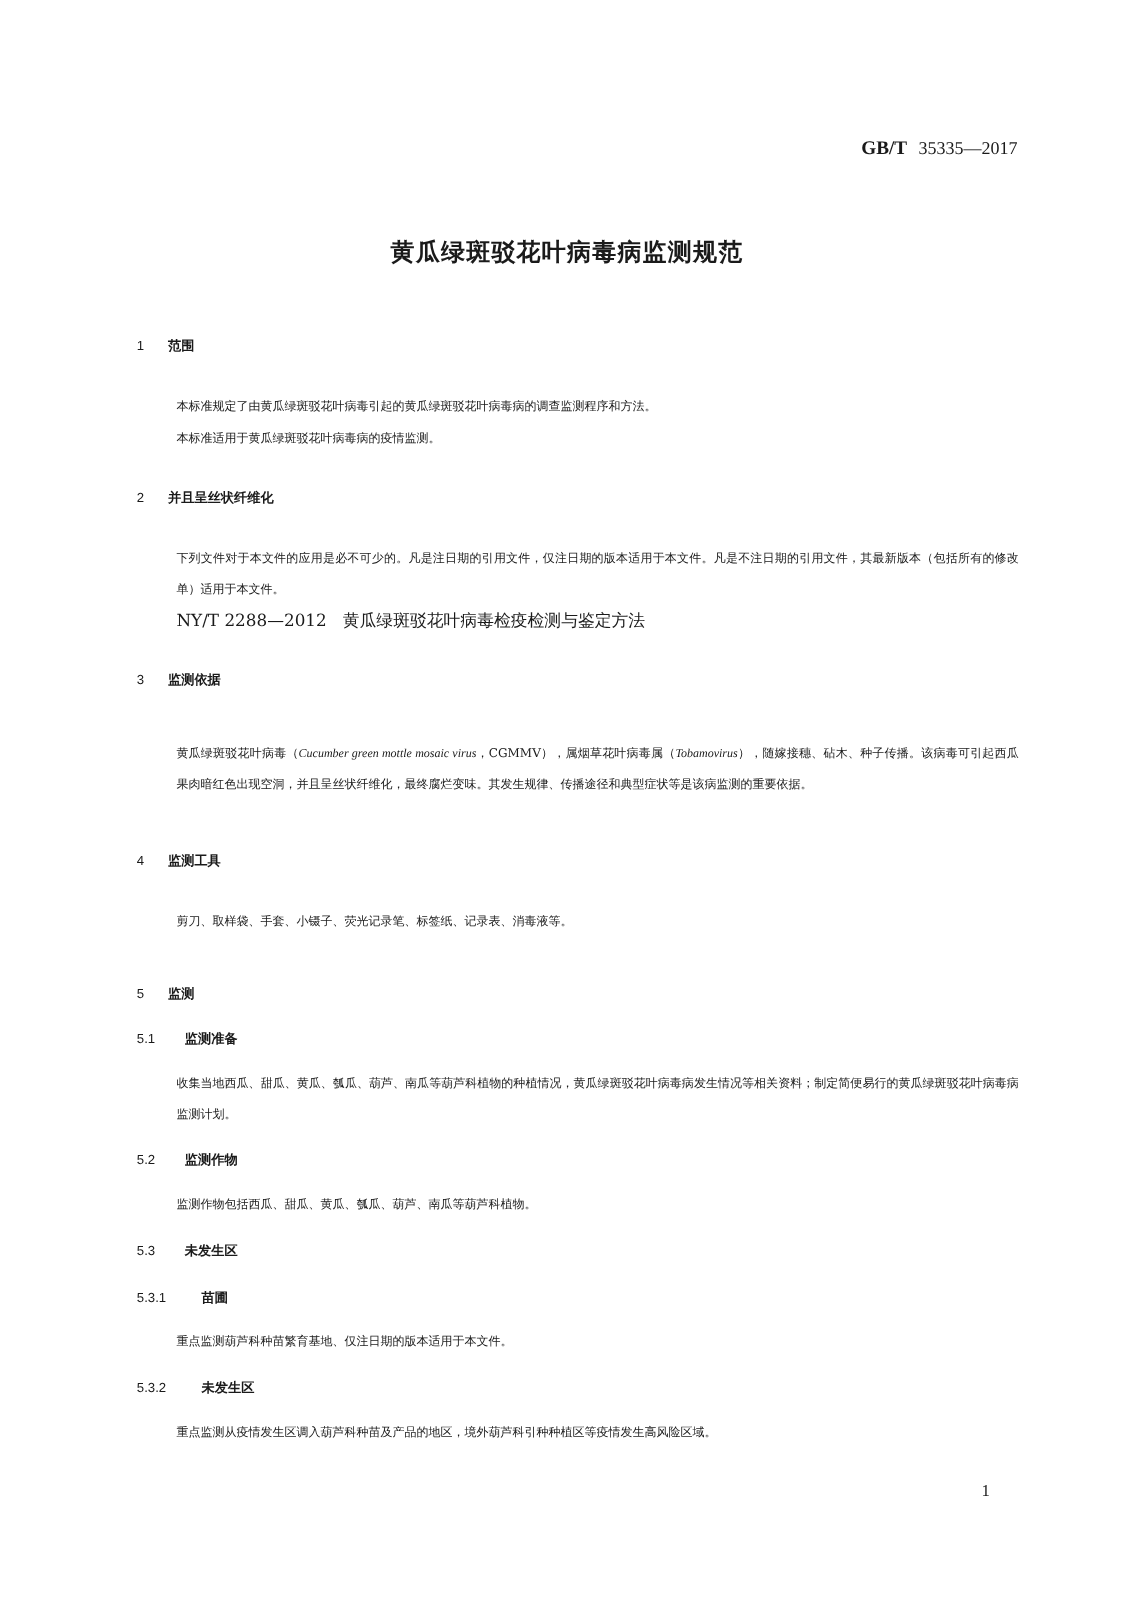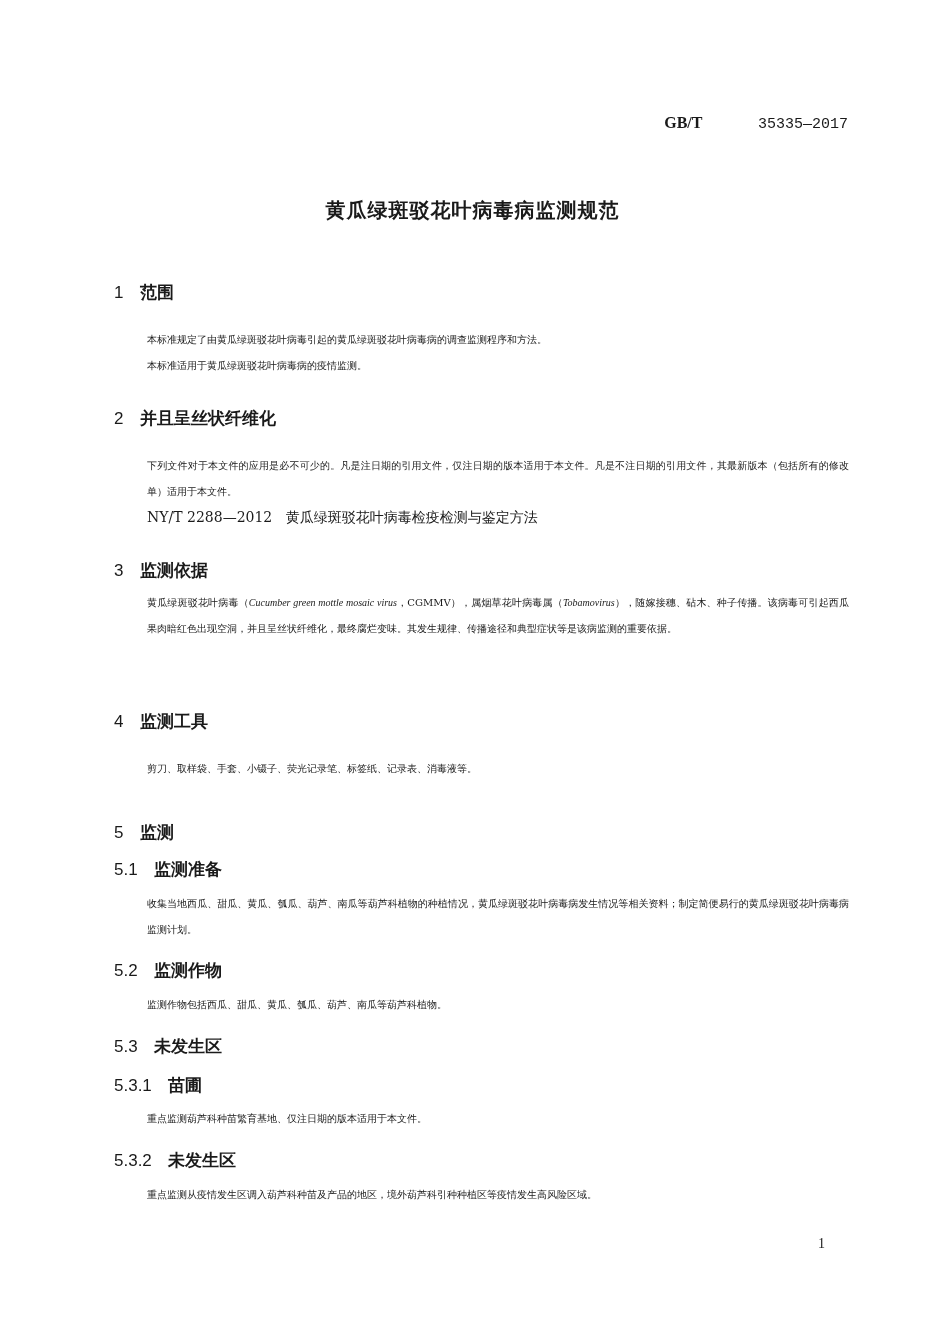--- a/index.html
+++ b/index.html
@@ -1,24 +1,24 @@
 <!DOCTYPE html>
 <html><head>
 <meta charset="utf-8">
 <style>
   html, body { margin: 0; padding: 0; background: #ffffff; }
   body { width: 950px; height: 1344px; position: relative; overflow: hidden;
          font-family: "DejaVu Serif", "Liberation Serif", serif; color: #1a1a1a; }
   .abs { position: absolute; }
   .code { left: 600px; top: 114px; width: 248px; text-align: right; font-size: 15px; white-space: nowrap; }
   .code b { font-family: "Liberation Serif", serif; font-weight: bold; font-size: 16px; }
-  .code span { font-family: Liberation Mono, monospace; margin-left: 46px; }
+  .code span { font-family: Liberation Serif, serif; }
   .title { left: 0; width: 945px; top: 197px; text-align: center; font-size: 20px; font-weight: bold;
            font-family: "DejaVu Sans", sans-serif; letter-spacing: 1px; }
-  .h { left: 114px; font-family: "DejaVu Sans", sans-serif; font-weight: bold; font-size: 17px; white-space: nowrap; }
+  .h { left: 114px; font-family: "DejaVu Sans", sans-serif; font-weight: bold; font-size: 11px; white-space: nowrap; }
   .h .num { font-family: "Liberation Sans", sans-serif; font-weight: normal; display: inline-block; }
   .p { left: 114px; width: 735px; font-size: 10px; line-height: 26px; text-align: justify; }
   .p .indent { padding-left: 33px; }
   .line { left: 147px; font-size: 14px; white-space: nowrap; }
   .pagenum { left: 818px; top: 1236px; font-size: 14px; font-family: "Liberation Serif", serif; }
   i { font-family: "Liberation Serif", serif; }
 </style>
 </head>
 <body>
 
@@ -45,21 +45,21 @@
 <div class="abs p" style="top:453px">
   <div class="indent" style="text-indent:0">下列文件对于本文件的应用是必不可少的。凡是注日期的引用文件，仅注日期的版本适用于本文件。凡是不注日期的引用文件，其最新版本（包括所有的修改单）适用于本文件。</div>
 </div>
 <div class="abs line" style="top:509px">
   <span>NY/T 2288—2012</span>&nbsp;&nbsp;&nbsp;<span>黄瓜绿斑驳花叶病毒检疫检测与鉴定方法</span>
 </div>
 
 <div class="abs h" style="top:559px">
   <span class="num" style="width:26px">3</span><span>监测依据</span>
 </div>
-<div class="abs p" style="top:590px">
+<div class="abs p" style="top:616px">
   <div class="indent"><span>黄瓜绿斑驳花叶病毒（</span><i>Cucumber green mottle mosaic virus</i><span>，CGMMV），属烟草花叶病毒属（</span><i>Tobamovirus</i><span>），随嫁接穗、砧木、种子传播。该病毒可引起西瓜果肉暗红色出现空洞，并且呈丝状纤维化，最终腐烂变味。其发生规律、传播途径和典型症状等是该病监测的重要依据。</span></div>
 </div>
 
 <div class="abs h" style="top:710px">
   <span class="num" style="width:26px">4</span><span>监测工具</span>
 </div>
 <div class="abs p" style="top:756px">
   <div class="indent">剪刀、取样袋、手套、小镊子、荧光记录笔、标签纸、记录表、消毒液等。</div>
 </div>
 

